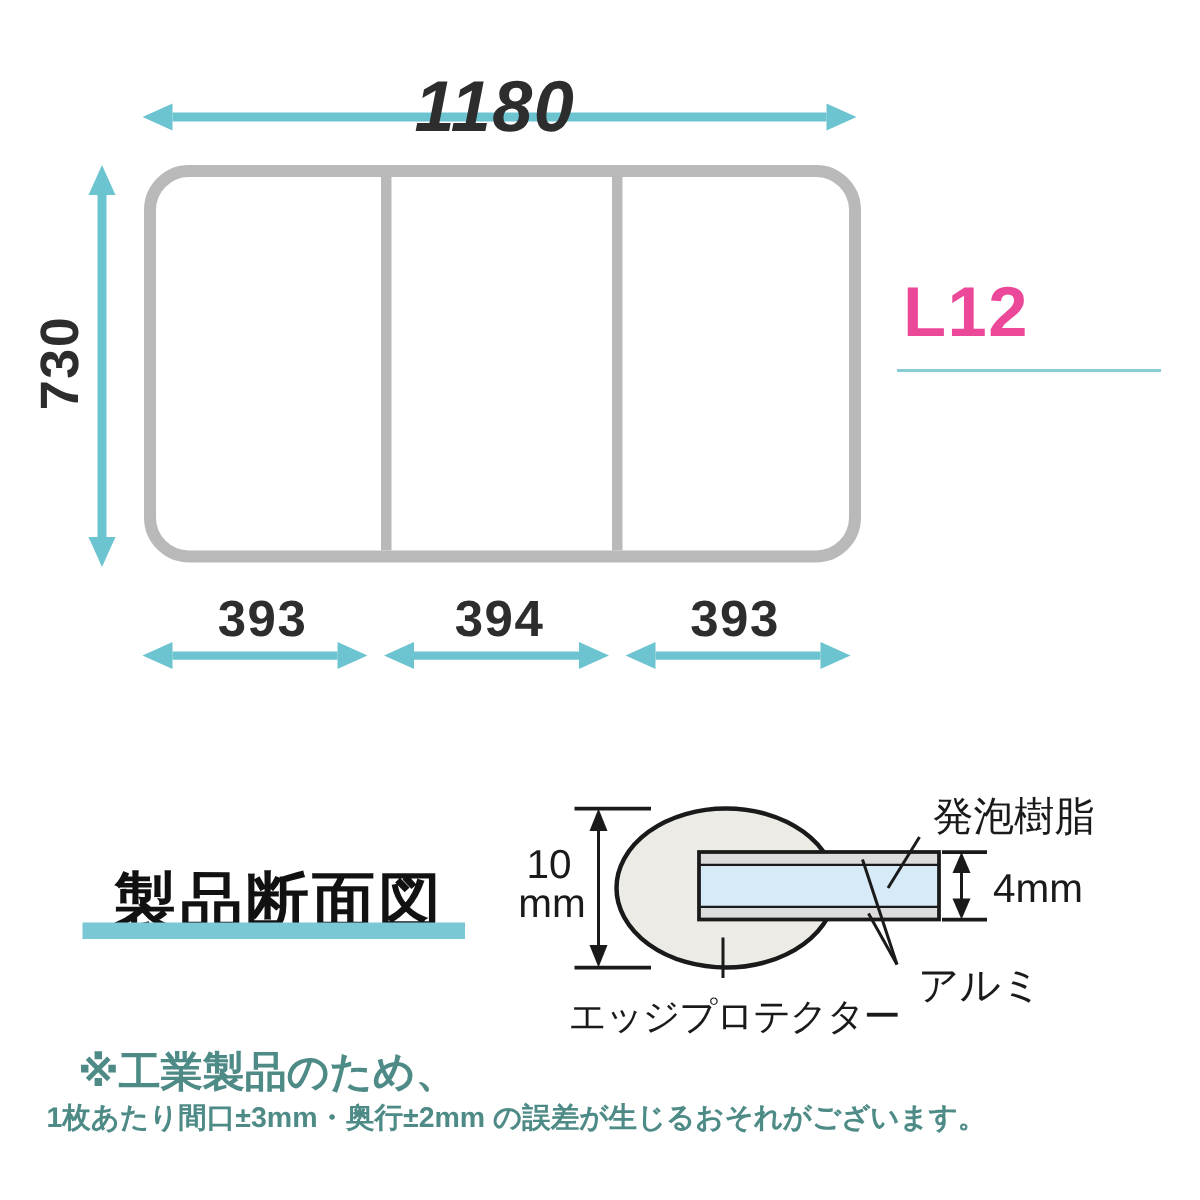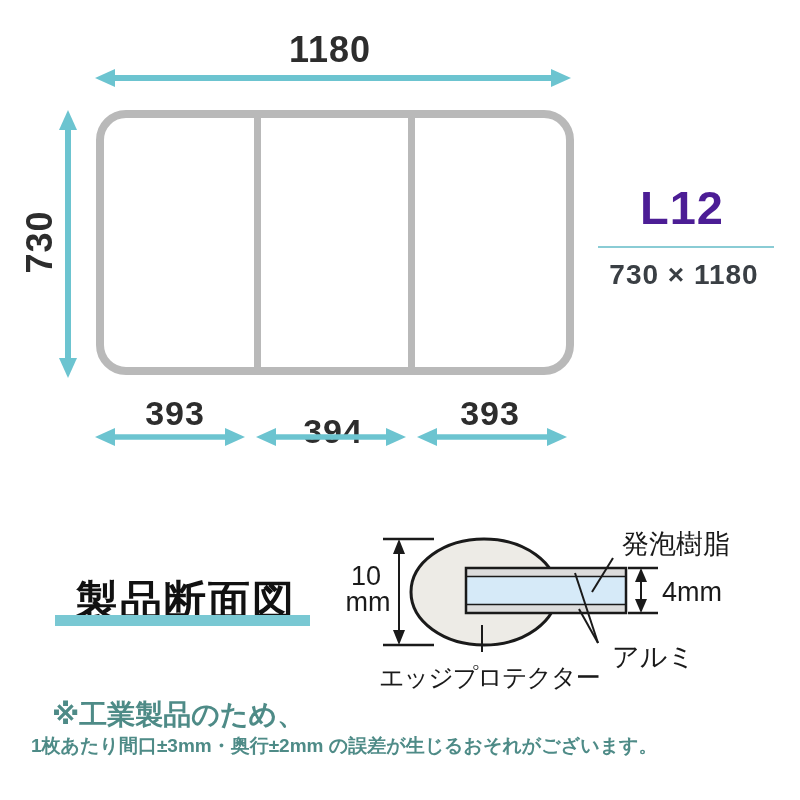--- a/index.html
+++ b/index.html
@@ -8,43 +8,43 @@
     overflow:hidden;
     font-family:"Liberation Sans","DejaVu Sans",sans-serif;
   }
   .abs { position:absolute; }
 
   
   .dim-label {
     color:#2d2d2d; font-weight:700; text-align:center; line-height:1;
     letter-spacing:1px;
   }
-  .dim-w   { left:260px; top:32px;  width:140px; font-size:36px; }
+  .dim-w   { left:260px; top:48px;  width:140px; font-size:48px;font-style:italic; }
   .dim-h   { left:-10px; top:224px; width:100px; font-size:36px;
              transform:rotate(-90deg); }
   .dim-p1  { left:125px; top:396px; width:100px; font-size:34px; }
-  .dim-p2  { left:283px; top:396px; width:100px; font-size:34px;margin-top:18px; }
+  .dim-p2  { left:283px; top:396px; width:100px; font-size:34px; }
   .dim-p3  { left:440px; top:396px; width:100px; font-size:34px; }
 
   
   .lid {
     left:96px; top:110px; width:478px; height:265px;
     border:8px solid #b9b9b9; border-radius:30px; box-sizing:border-box;
     background:#ffffff;
   }
   .lid-divider {
     position:absolute; top:0; width:7px; height:249px; background:#b9b9b9;
   }
   .divider-1 { left:150px; }
   .divider-2 { left:304px; }
 
   
   .model-code {
-    left:602px; top:184px; width:160px; text-align:center;
-    font-size:47px; font-weight:700; color:#4c1d95; line-height:1;
+    left:602px; top:184px; width:160px; 
+    font-size:47px; font-weight:700; color:#ec4899; line-height:1;
     letter-spacing:1px;
   }
   .model-rule { left:598px; top:246px; width:176px; height:2px; background:#8accd5; }
   .model-size {
     left:592px; top:261px; width:184px; text-align:center;
     font-size:28px; font-weight:600; color:#3a3f44; line-height:1;
     letter-spacing:1px;
   }
 
   
@@ -106,21 +106,20 @@
     <line x1="188" y1="12" x2="298" y2="12" stroke="#6cc4d0" stroke-width="5.5"></line>
     <polygon points="168,12 188,3 188,21" fill="#6cc4d0"></polygon>
     <polygon points="318,12 298,3 298,21" fill="#6cc4d0"></polygon>
     <line x1="349" y1="12" x2="459" y2="12" stroke="#6cc4d0" stroke-width="5.5"></line>
     <polygon points="329,12 349,3 349,21" fill="#6cc4d0"></polygon>
     <polygon points="479,12 459,3 459,21" fill="#6cc4d0"></polygon>
   </svg>
 
   <div class="abs model-code">L12</div>
   <div class="abs model-rule"></div>
-  <div class="abs model-size">730 × 1180</div>
 
   <div class="abs section-title">製品断面図</div>
   <div class="abs section-title-bar"></div>
 
   <svg class="abs" style="left:330px; top:515px;" width="460" height="185" viewBox="0 0 460 185">
 
     <ellipse cx="154" cy="77" rx="73" ry="53" fill="#edebe6" stroke="#1a1a1a" stroke-width="3"></ellipse>
 
     <g>
       <rect x="136" y="61" width="160" height="29" fill="#d6eaf8"></rect>

